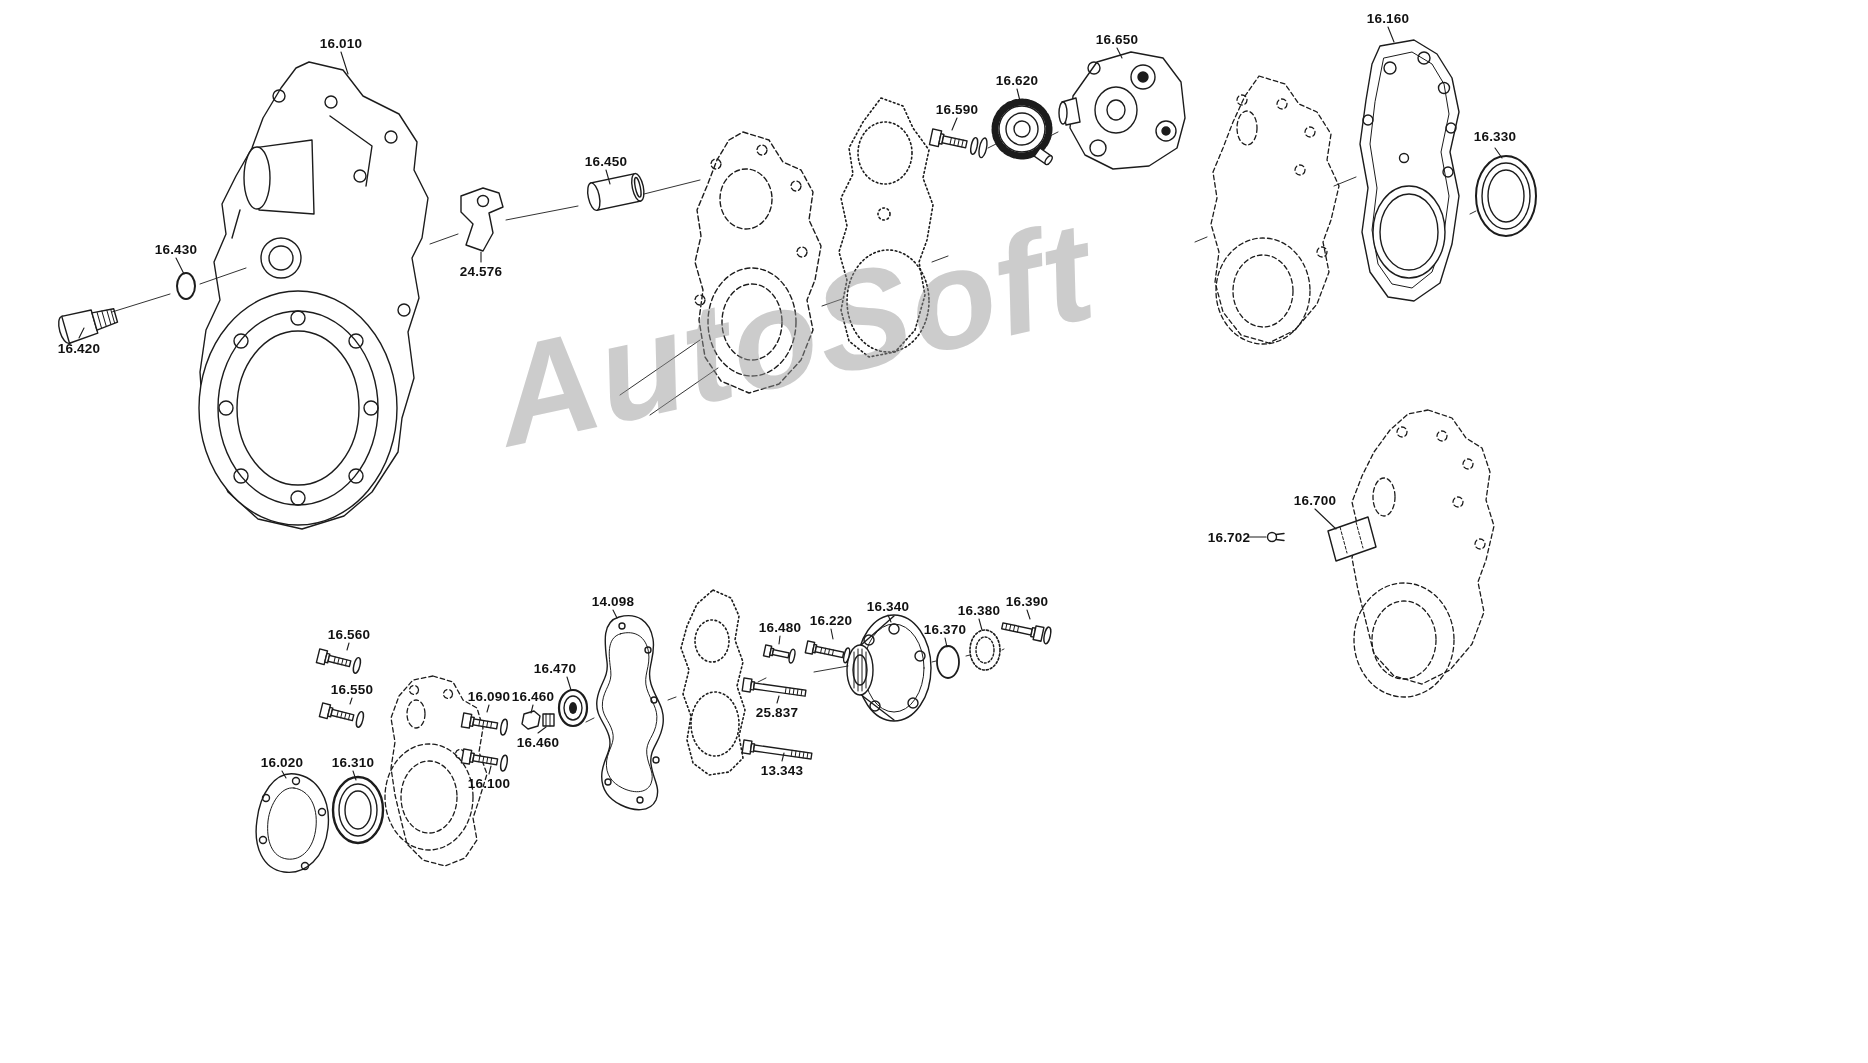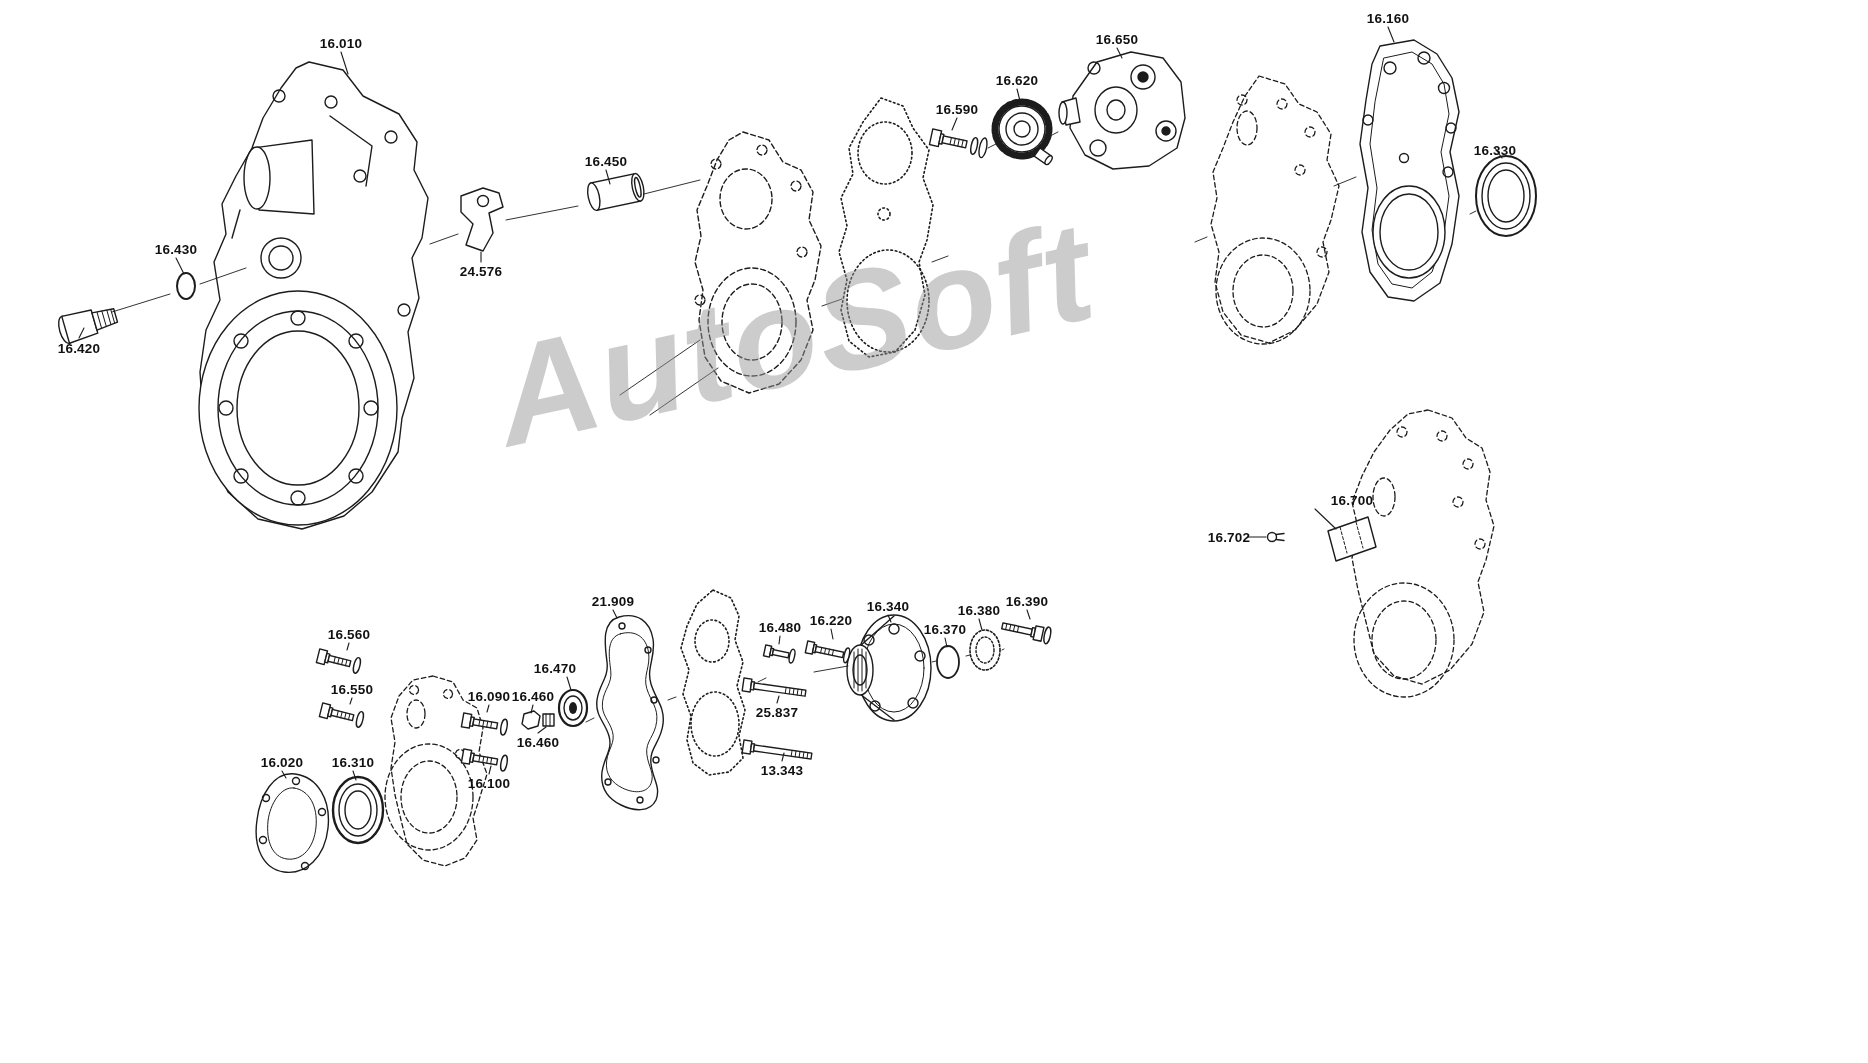--- a/index.html
+++ b/index.html
@@ -362,24 +362,24 @@
   <div>
     <div class="part-label" style="left:341px;top:43px">16.010</div>
     <div class="part-label" style="left:79px;top:348px">16.420</div>
     <div class="part-label" style="left:176px;top:249px">16.430</div>
     <div class="part-label" style="left:481px;top:271px">24.576</div>
     <div class="part-label" style="left:606px;top:161px">16.450</div>
     <div class="part-label" style="left:957px;top:109px">16.590</div>
     <div class="part-label" style="left:1017px;top:80px">16.620</div>
     <div class="part-label" style="left:1117px;top:39px">16.650</div>
     <div class="part-label" style="left:1388px;top:18px">16.160</div>
-    <div class="part-label" style="left:1495px;top:150px">16.330</div>
-    <div class="part-label" style="left:1352px;top:500px">16.700</div>
+    <div class="part-label" style="left:1495px;top:136px">16.330</div>
+    <div class="part-label" style="left:1315px;top:500px">16.700</div>
     <div class="part-label" style="left:1229px;top:537px">16.702</div>
-    <div class="part-label" style="left:613px;top:601px">21.909</div>
+    <div class="part-label" style="left:613px;top:601px">14.098</div>
     <div class="part-label" style="left:349px;top:634px">16.560</div>
     <div class="part-label" style="left:352px;top:689px">16.550</div>
     <div class="part-label" style="left:489px;top:696px">16.090</div>
     <div class="part-label" style="left:533px;top:696px">16.460</div>
     <div class="part-label" style="left:538px;top:742px">16.460</div>
     <div class="part-label" style="left:555px;top:668px">16.470</div>
     <div class="part-label" style="left:282px;top:762px">16.020</div>
     <div class="part-label" style="left:353px;top:762px">16.310</div>
     <div class="part-label" style="left:489px;top:783px">16.100</div>
     <div class="part-label" style="left:780px;top:627px">16.480</div>

